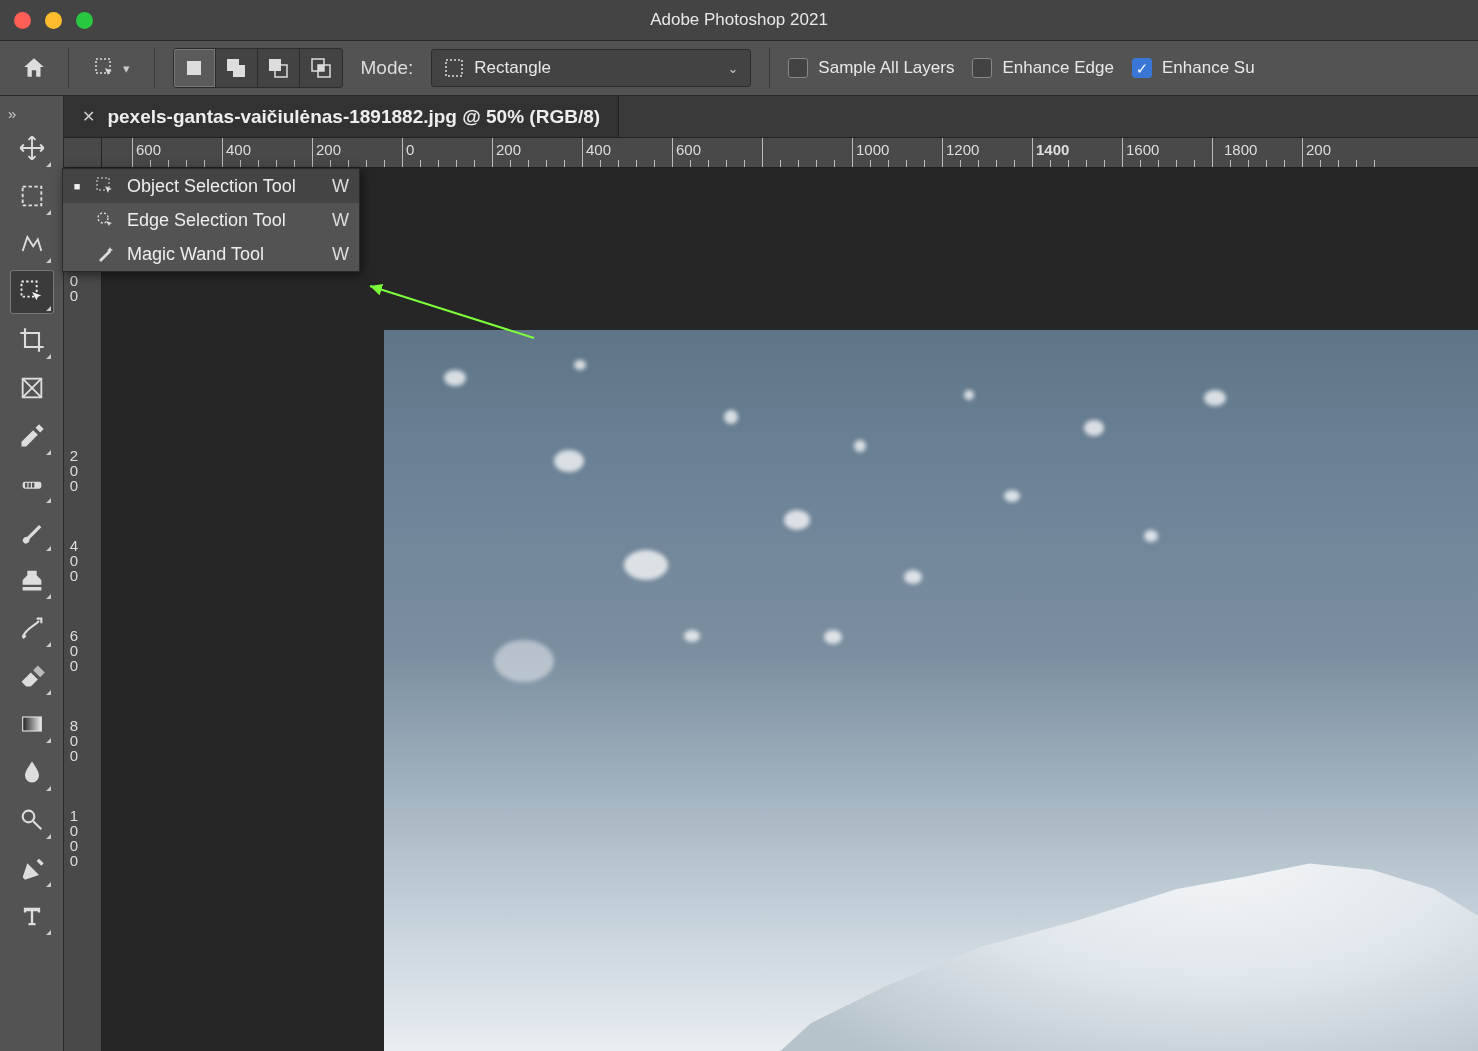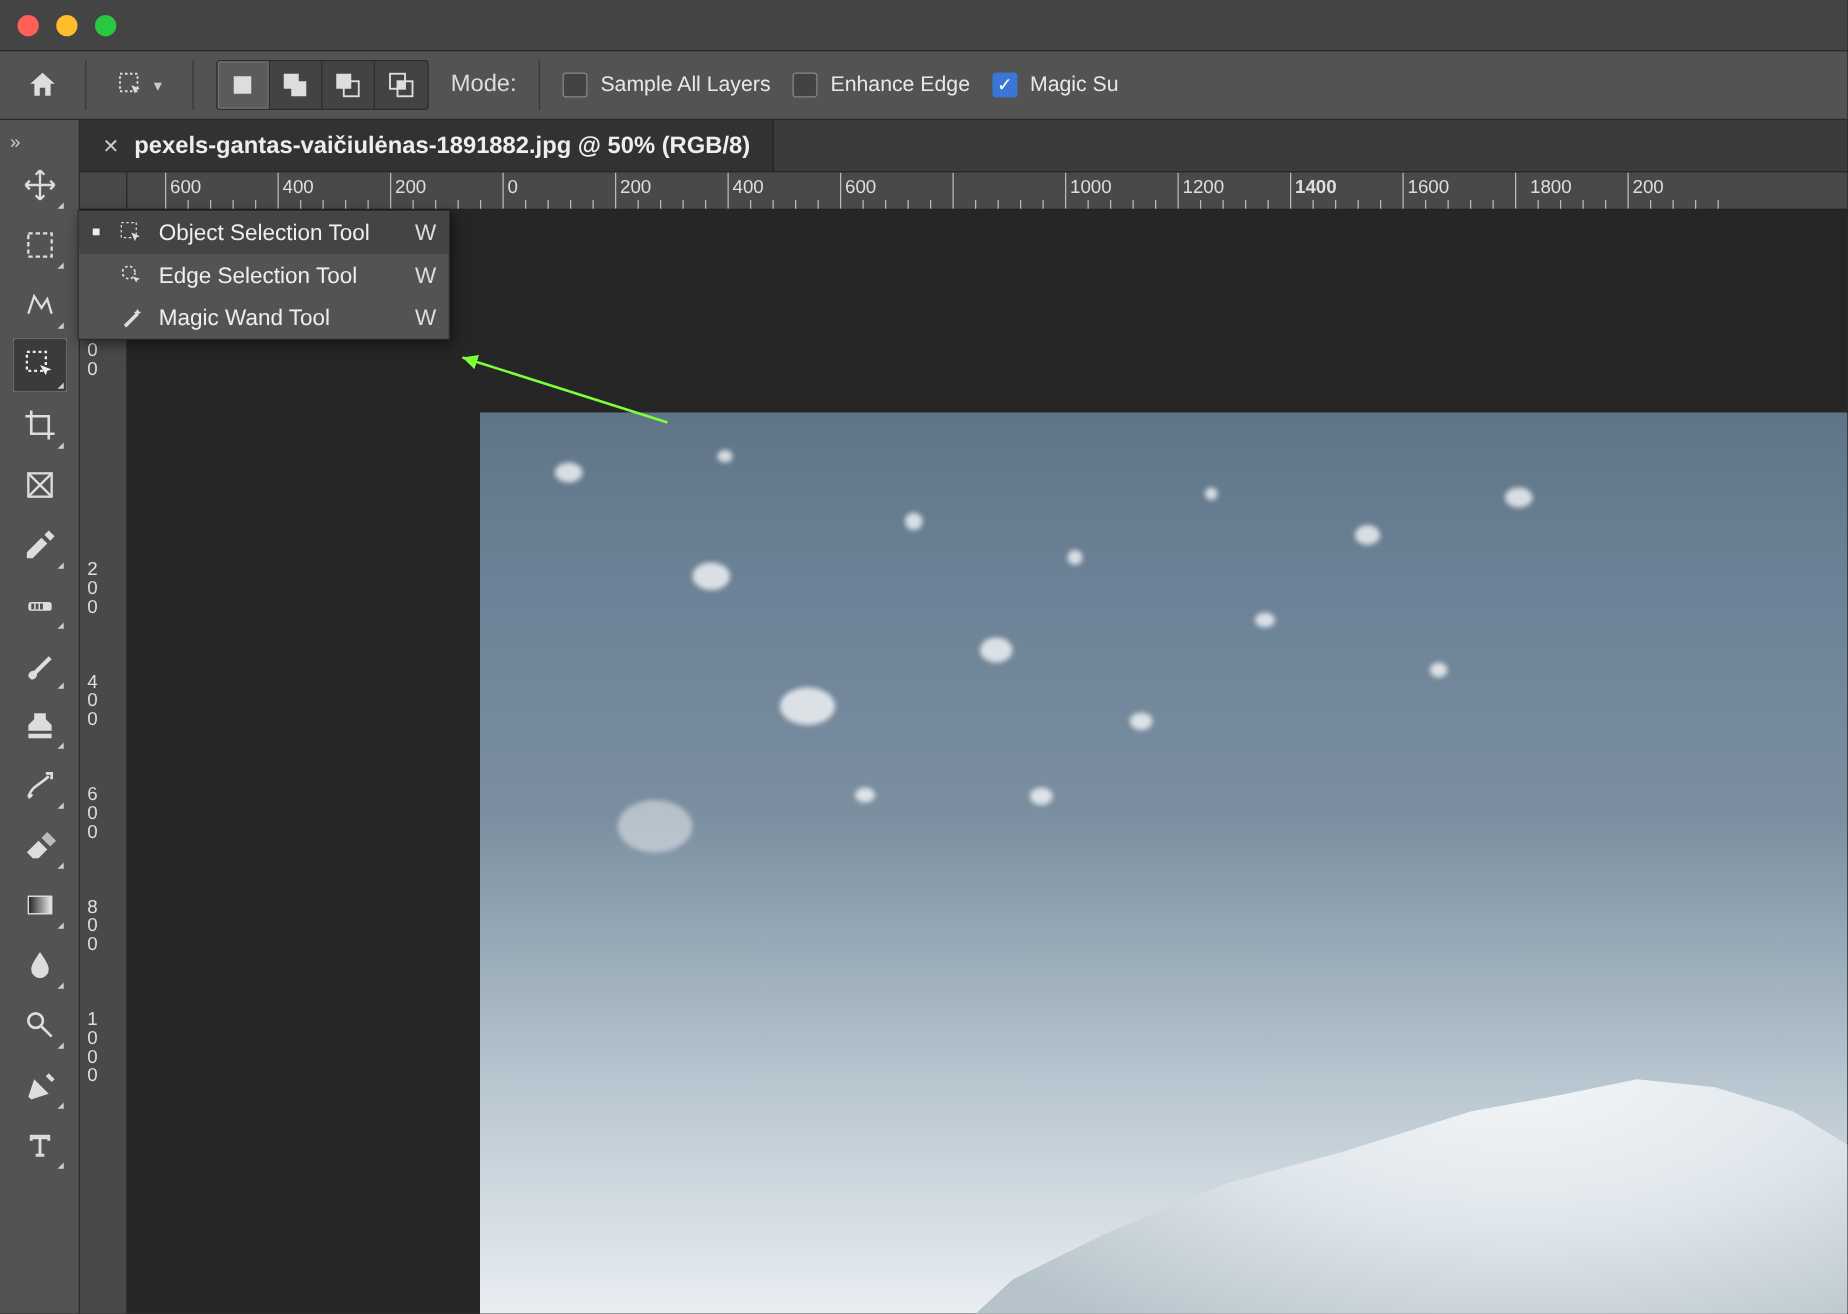--- a/index.html
+++ b/index.html
@@ -170,20 +170,23 @@
 </style>
 </head>
 <body>
 
 <div class="titlebar">
   <div class="traffic-lights">
     <div class="tl red"></div>
     <div class="tl yellow"></div>
     <div class="tl green"></div>
   </div>
+  <div class="app-title-wrap">
+    <span>Adobe Photoshop 2021</span>
+  </div>
 </div>
 
 <div class="optionsbar">
   <div class="home-btn">
     <svg viewBox="0 0 24 24" width="26" height="26" fill="#ddd">
         <path d="M12 3l9 8h-3v9h-4v-6H10v6H6v-9H3z"></path>
       </svg>
   </div>
   <div class="vdiv"></div>
   <div class="tool-chip">
@@ -214,32 +217,41 @@
     </div>
     <div class="mbtn">
       <svg width="22" height="22">
           <rect x="2" y="2" width="12" height="12" fill="none" stroke="#ddd" stroke-width="1.5"></rect>
           <rect x="8" y="8" width="12" height="12" fill="none" stroke="#ddd" stroke-width="1.5"></rect>
           <rect x="8" y="8" width="6" height="6" fill="#ddd"></rect>
         </svg>
     </div>
   </div>
   <span class="label-txt">Mode:</span>
+  <div class="dropdown">
+    <div class="dd-left">
+      <svg width="20" height="20">
+          <rect x="2" y="2" width="16" height="16" fill="none" stroke="#ddd" stroke-width="1.5" stroke-dasharray="2 2"></rect>
+        </svg>
+      <span>Rectangle</span>
+    </div>
+    <span class="chev-down">⌄</span>
+  </div>
   <div class="vdiv"></div>
   <div class="checkbox-wrap">
     <div class="checkbox"></div>
     <span>Sample All Layers</span>
   </div>
   <div class="checkbox-wrap">
     <div class="checkbox"></div>
     <span>Enhance Edge</span>
   </div>
   <div class="checkbox-wrap">
     <div class="checkbox checked"></div>
-    <span>Magic Su</span>
+    <span>Enhance Su</span>
   </div>
 </div>
 
 <div class="workspace">
 
   <div class="tools-col">
     <div class="chev-top">»</div>
 
     <div class="toolbtn">
       <svg viewBox="0 0 24 24" fill="none" stroke="#ddd" stroke-width="1.6">

